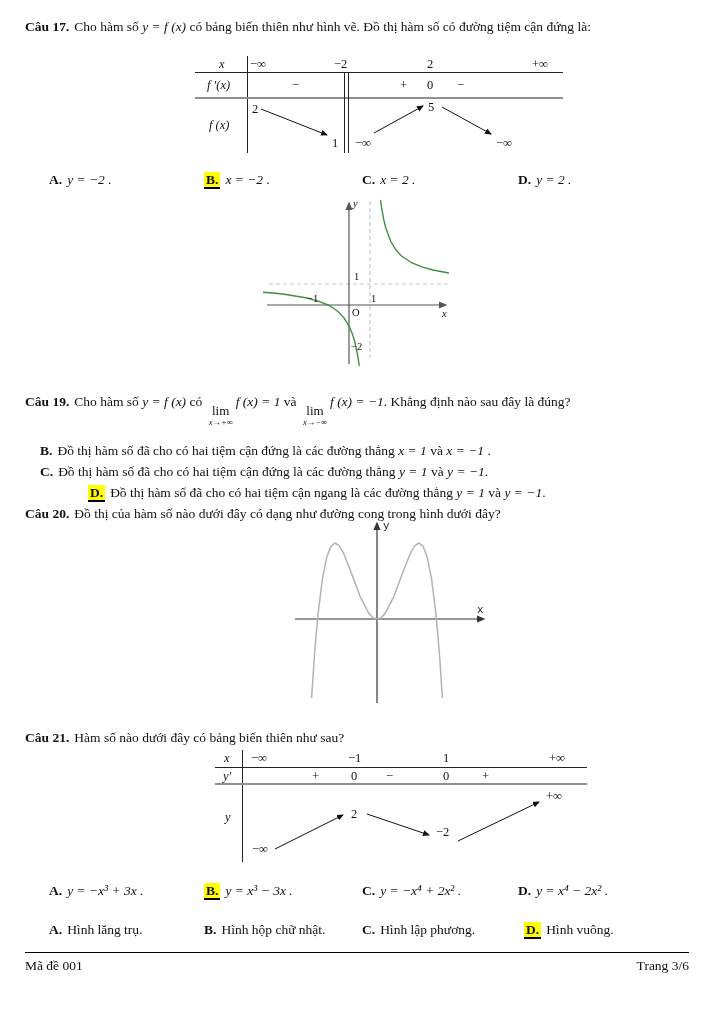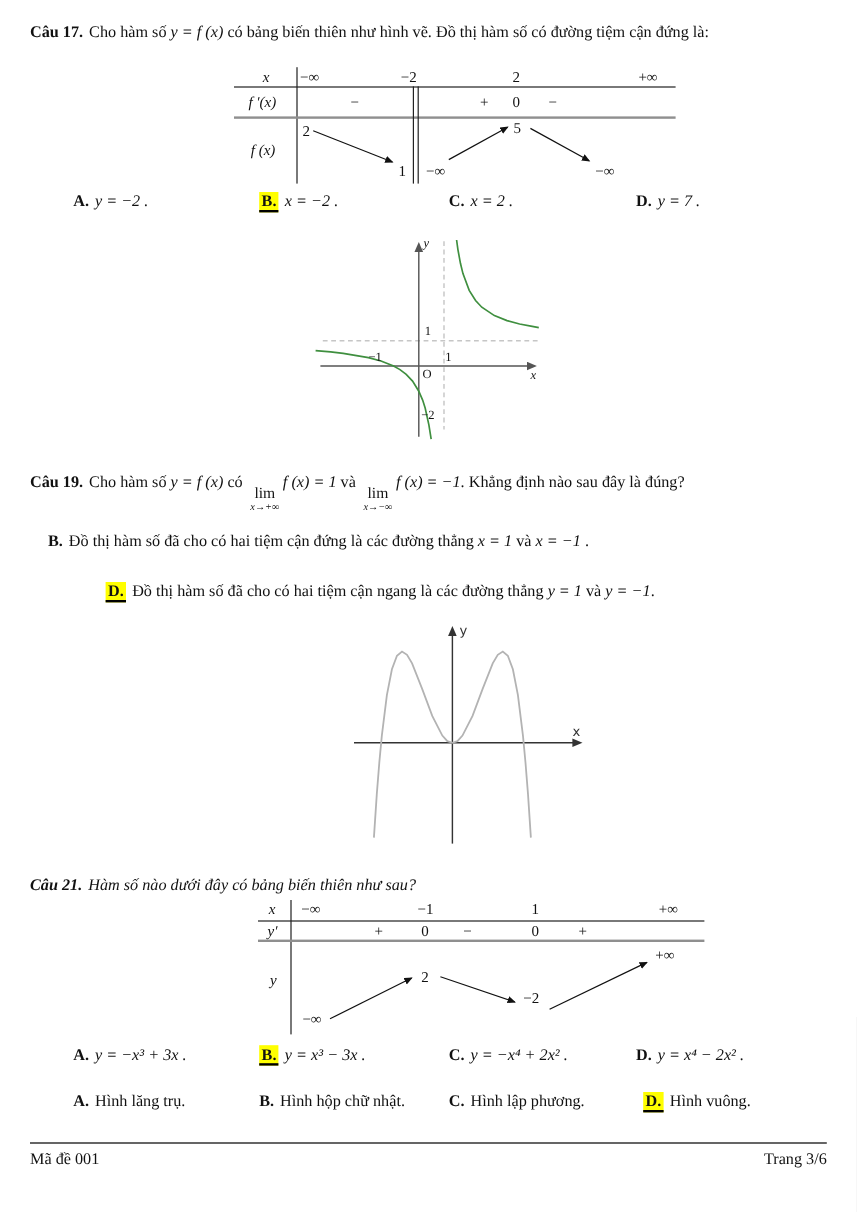--- a/index.html
+++ b/index.html
@@ -5,21 +5,21 @@
   html,body{margin:0;padding:0;background:#e8e8e8;}
   .page{position:relative;width:714px;height:1010px;background:#ffffff;margin:0 auto;
         font-family:"Liberation Serif","DejaVu Serif",serif;font-size:13.5px;color:#111;overflow:hidden;}
   .abs{position:absolute;}
   .qtext{white-space:nowrap;line-height:20px;}
   .qlabel{font-weight:bold;margin-right:5px;}
   .m{font-style:italic;}
   .b{font-weight:bold;}
   .ltr{font-weight:bold;margin-right:5px;}
   .hl{background:#ffff00;border-bottom:2px solid #000;padding:0 2px;}
-  .ansrow{position:absolute;left:16px;width:614px;height:22px;}
+  .ansrow{position:absolute;left:4px;width:614px;height:22px;margin-top:12px;}
   .ans{position:absolute;white-space:nowrap;}
   .tbl{position:absolute;font-size:12.5px;}
   .tbl span{position:absolute;white-space:nowrap;line-height:14px;}
   .tline{position:absolute;background:#222;}
   .gline{position:absolute;background:#8f8f8f;}
   .graph{position:absolute;}
   .graph span{position:absolute;line-height:11px;}
   .g18 span{font-size:10.5px;}
   .g20 span{font-size:11px;font-family:"DejaVu Sans","Liberation Sans",sans-serif;color:#333;}
   .limstack{display:inline-flex;flex-direction:column;align-items:center;vertical-align:-9px;line-height:1;margin:0 3px;}
@@ -69,21 +69,21 @@
       <line x1="66" y1="53" x2="132" y2="79" stroke="#111" stroke-width="1" marker-end="url(#m17)"></line>
       <line x1="179" y1="77" x2="228" y2="50" stroke="#111" stroke-width="1" marker-end="url(#m17)"></line>
       <line x1="247" y1="51" x2="296" y2="78" stroke="#111" stroke-width="1" marker-end="url(#m17)"></line>
     </svg>
   </div>
 
   <div class="ansrow" style="top:160px;">
     <span class="ans" style="left:45px;"><span class="ltr">A.</span><span class="m">y = −2 .</span></span>
     <span class="ans" style="left:200px;"><span class="ltr hl">B.</span><span class="m">x = −2 .</span></span>
     <span class="ans" style="left:358px;"><span class="ltr">C.</span><span class="m">x = 2 .</span></span>
-    <span class="ans" style="left:514px;"><span class="ltr">D.</span><span class="m">y = 7 .</span></span>
+    <span class="ans" style="left:514px;"><span class="ltr">D.</span><span class="m">y = 2 .</span></span>
   </div>
 
 
   <div class="graph g18" style="left:263px;top:198px;width:192px;height:168px;">
     <svg width="192" height="168">
       <defs>
           <marker id="m18" markerWidth="8" markerHeight="8" refX="5" refY="3" orient="auto">
             <path d="M0,0 L7,3 L0,6 Z" fill="#555"></path>
           </marker>
         </defs>
@@ -108,40 +108,44 @@
     <span class="qlabel">Câu 19.</span><span>Cho hàm số </span><span class="m">y = f (x)</span><span> có </span><span class="limstack">
         <span class="limtop">lim</span>
         <span class="limsub">x→+∞</span>
       </span><span class="m">f (x) = 1</span><span> và </span><span class="limstack">
         <span class="limtop">lim</span>
         <span class="limsub">x→−∞</span>
       </span><span class="m">f (x) = −1</span><span>. Khẳng định nào sau đây là đúng?</span>
   </div>
 
   <div class="opt" style="top:441px;"><span class="ltr">B.</span><span>Đồ thị hàm số đã cho có hai tiệm cận đứng là các đường thẳng </span><span class="m">x = 1</span><span> và </span><span class="m">x = −1</span><span> .</span></div>
+  <div class="opt" style="top:462px;"><span class="ltr">C.</span><span>Đồ thị hàm số đã cho có hai tiệm cận đứng là các đường thẳng </span><span class="m">y = 1</span><span> và </span><span class="m">y = −1</span><span>.</span></div>
   <div class="opt" style="top:483px;padding-left:48px;"><span class="ltr hl">D.</span><span>Đồ thị hàm số đã cho có hai tiệm cận ngang là các đường thẳng </span><span class="m">y = 1</span><span> và </span><span class="m">y = −1</span><span>.</span></div>
 
+  <div class="abs qtext" style="left:25px;top:504px;">
+    <span class="qlabel">Câu 20.</span><span>Đồ thị của hàm số nào dưới đây có dạng như đường cong trong hình dưới đây?</span>
+  </div>
 
   <div class="graph g20" style="left:287px;top:518px;width:205px;height:185px;">
     <svg width="205" height="185">
       <defs>
           <marker id="m20" markerWidth="8" markerHeight="8" refX="5" refY="3" orient="auto">
             <path d="M0,0 L7,3 L0,6 Z" fill="#333"></path>
           </marker>
         </defs>
       <line x1="8" y1="101" x2="196" y2="101" stroke="#333" stroke-width="1.2" marker-end="url(#m20)"></line>
       <line x1="90" y1="185" x2="90" y2="6" stroke="#333" stroke-width="1.2" marker-end="url(#m20)"></line>
       <polyline fill="none" stroke="#b3b3b3" stroke-width="1.5" points="24.6,180 27,143.8 29.1,117.4 31.2,95 35.4,61.2 39.6,39.7 43.8,28.4 48,25 52.2,27.7 56.4,34.8 64.8,56.1 73.2,78.6 81.6,95 85.8,99.6 90,101 94.2,99.6 98.4,95 106.8,78.6 115.2,56.1 123.6,34.8 127.8,27.7 132,25 136.2,28.4 140.4,39.7 144.6,61.2 148.8,95 150.9,117.4 153,143.8 155.4,180"></polyline>
     </svg>
     <span style="left:96px;top:2px;">y</span>
     <span style="left:190px;top:86px;">x</span>
   </div>
 
 
-  <div class="abs qtext" style="left:25px;top:728px;font-style:italic;">
+  <div class="abs qtext" style="left:25px;top:728px;">
     <span class="qlabel">Câu 21.</span><span>Hàm số nào dưới đây có bảng biến thiên như sau?</span>
   </div>
 
   <div class="tbl" style="left:215px;top:750px;width:372px;height:112px;">
     <div class="tline" style="left:27px;top:0;width:1px;height:112px;"></div>
     <div class="tline" style="left:0;top:17px;width:372px;height:1px;"></div>
     <div class="gline" style="left:0;top:33px;width:372px;height:2px;"></div>
     <span class="m" style="left:9px;top:1px;">x</span>
     <span style="left:36px;top:1px;">−∞</span>
     <span style="left:133px;top:1px;">−1</span>

